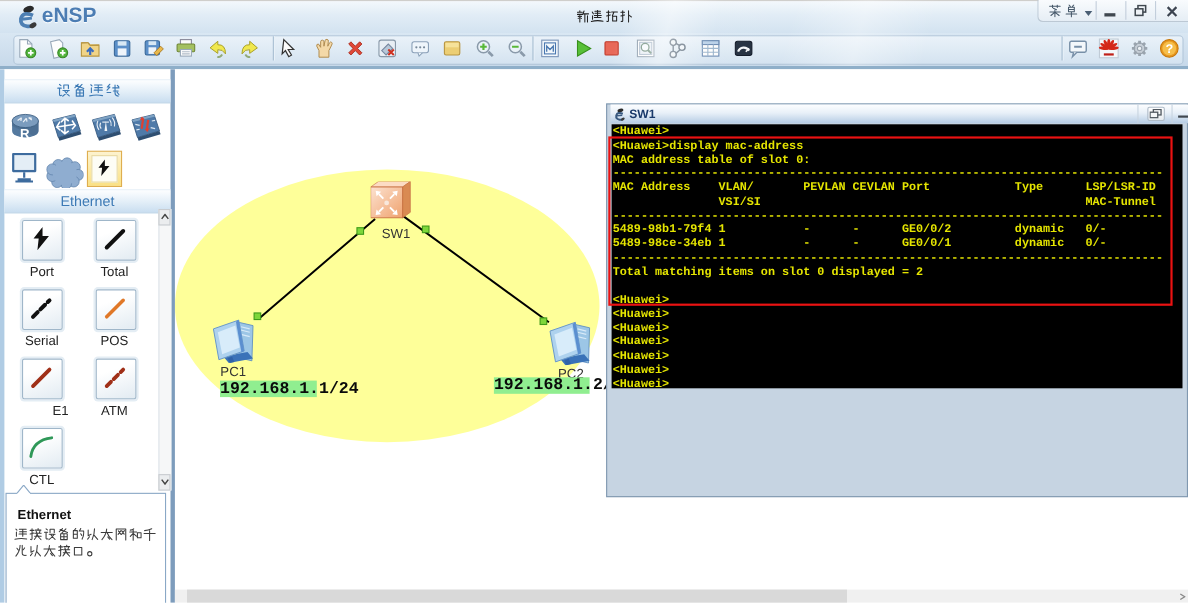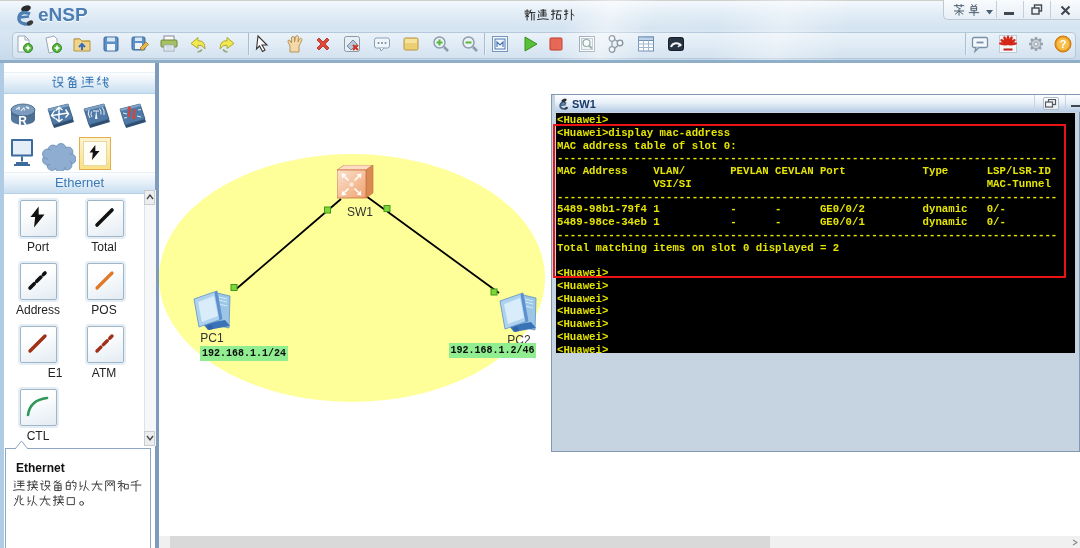--- a/index.html
+++ b/index.html
@@ -32,21 +32,21 @@
 #hthumb{position:absolute;left:11px;top:0px;width:600px;height:12px;background:#d9d9d9;}
 .cn{display:inline-block;margin-right:1px;}
 .cn path,.cn circle{fill:none;stroke:currentColor;stroke-width:8;stroke-linecap:round;stroke-linejoin:round;}
 .icon{position:absolute;top:4px;width:20px;height:20px;}
 .tsep{position:absolute;top:3px;width:1px;height:22px;background:#a8bed2;box-shadow:1px 0 0 #e8f1f8;}
 .litem{position:absolute;width:35px;height:35px;border:1px solid #9fb6c9;border-radius:2px;
  background:linear-gradient(160deg,#ffffff 30%,#e2ebf2 100%);box-shadow:0 0 0 2px #e4edf4;}
 .llabel{position:absolute;width:60px;text-align:center;font-size:12px;color:#222;}
 .devlabel{position:absolute;font-size:12px;color:#333;font-family:"Liberation Sans",sans-serif;}
 .iplabel{position:absolute;background:#90ee90;color:#0a0a0a;font-family:"Liberation Mono",monospace;
- font-weight:bold;font-size:10px;line-height:15px;text-align:center;}
+ font-weight:bold;font-size:15px;line-height:15px;text-align:center;}
 </style>
 </head>
 <body>
 <div id="titlebar">
 
  <svg style="position:absolute;left:13px;top:3px" width="24" height="24" viewBox="0 0 24 24">
   <ellipse cx="13" cy="4.5" rx="5" ry="3" transform="rotate(-18 13 4.5)" fill="#2a2a2a"></ellipse>
   <path d="M17,10 Q8,6 6,13 Q5,19 12,20 Q16,20.5 18,18" fill="none" stroke="#4d7fb3" stroke-width="3.4"></path>
   <path d="M7,13.5 L16,12.5" stroke="#4d7fb3" stroke-width="2.6"></path>
   <ellipse cx="17" cy="19" rx="3.4" ry="2.2" transform="rotate(-30 17 19)" fill="#3a3a3a"></ellipse>
@@ -386,21 +386,21 @@
 <div class="llabel" style="left:8px;top:177px">Port</div>
 <div class="litem" style="left:87px;top:137px"></div>
 <svg style="position:absolute;left:87px;top:137px" width="35" height="35">
       <path d="M10,25L25,10" stroke="#111" stroke-width="3.6" stroke-linecap="round"></path>
     </svg>
 <div class="llabel" style="left:74px;top:177px">Total</div>
 <div class="litem" style="left:20px;top:200px"></div>
 <svg style="position:absolute;left:20px;top:200px" width="35" height="35">
       <path d="M10,25L25,10" stroke="#111" stroke-width="3.6" stroke-linecap="round" stroke-dasharray="6 3.5"></path>
     </svg>
-<div class="llabel" style="left:8px;top:240px">Address</div>
+<div class="llabel" style="left:8px;top:240px">Serial</div>
 <div class="litem" style="left:87px;top:200px"></div>
 <svg style="position:absolute;left:87px;top:200px" width="35" height="35">
       <path d="M10,25L25,10" stroke="#e07828" stroke-width="3.2" stroke-linecap="round"></path>
     </svg>
 <div class="llabel" style="left:74px;top:240px">POS</div>
 <div class="litem" style="left:20px;top:263px"></div>
 <svg style="position:absolute;left:20px;top:263px" width="35" height="35">
       <path d="M10,25L25,10" stroke="#a03018" stroke-width="3.4" stroke-linecap="round"></path>
     </svg>
 <div class="llabel" style="left:25px;top:303px">E1</div>

